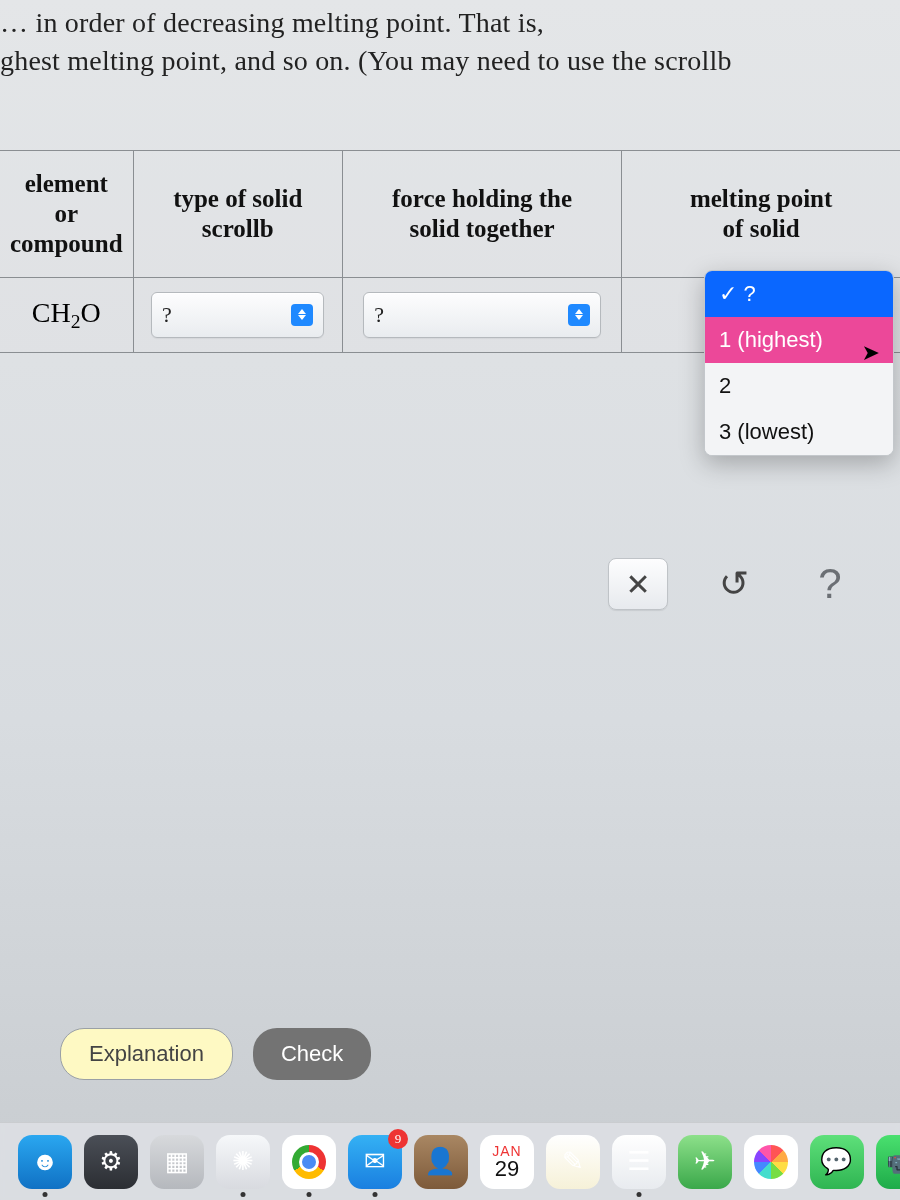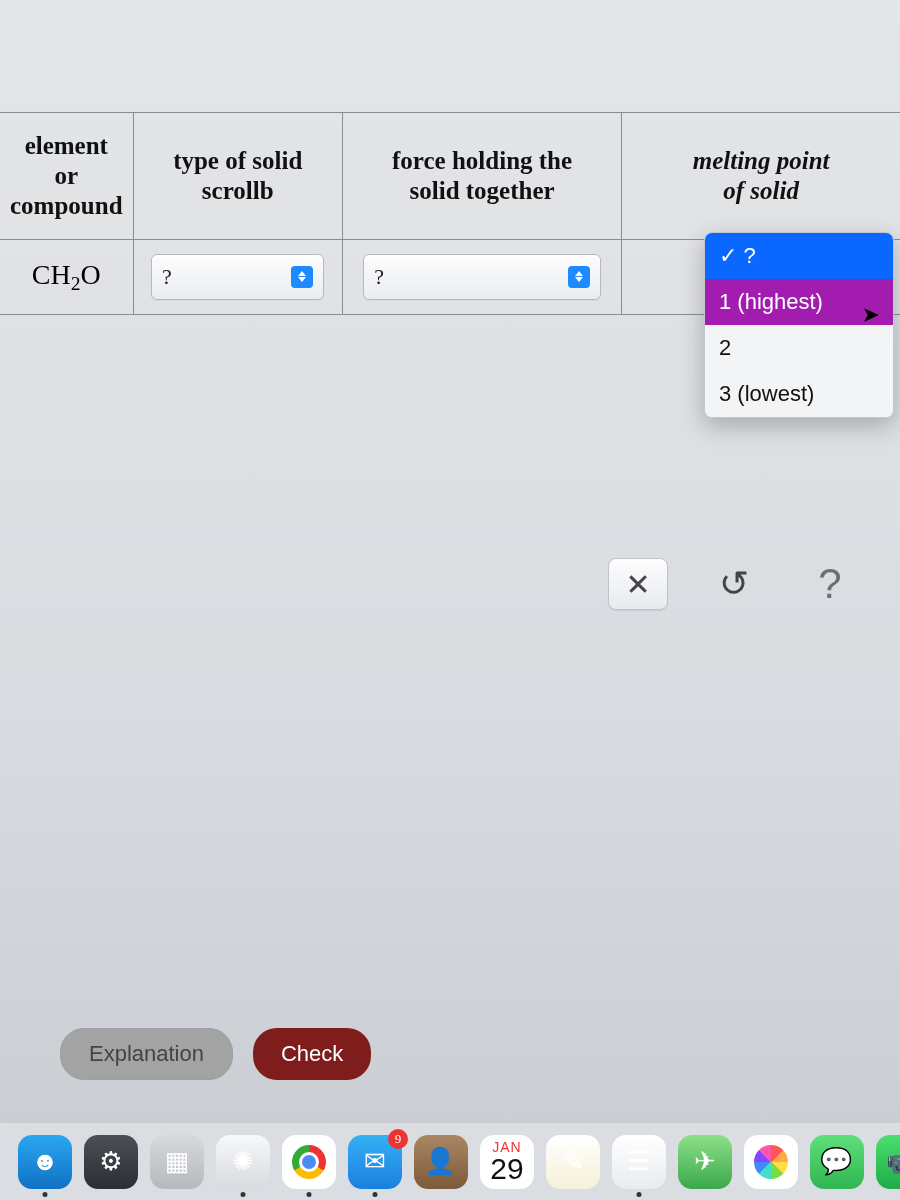--- a/index.html
+++ b/index.html
@@ -35,21 +35,21 @@
   th {
     font-size: 25px;
     font-weight: 700;
     color: #111;
     line-height: 1.2;
     padding: 18px 10px;
   }
   th.col0 { width: 130px; border-left: none; margin-left: 48px; }
   th.col1 { width: 210px; }
   th.col2 { width: 280px; }
-  th.col3 { width: 280px; border-right: none; font-style: italic; }
+  th.col3 { width: 280px; border-right: none; }
   td.col0 { font-size: 28px; border-left: none; margin-left: 33px; }
   td.col3 { border-right: none; position: relative; }
   sub { font-size: 0.7em; vertical-align: -0.3em; }
   .select {
     display: inline-flex;
     align-items: center;
     justify-content: space-between;
     border: 1px solid #b5b9bd;
     border-radius: 6px;
     background: linear-gradient(#fdfdfe,#e9ecef);
@@ -101,21 +101,21 @@
     color: #111;
     background: #f3f4f6;
     text-align: left;
     display: flex; align-items: center; gap: 8px;
   }
   .dropdown .opt.selected {
     background: #0a67ff;
     color: #fff;
   }
   .dropdown .opt.hl {
-    background: #a21caf;
+    background: #ec4899;
     color: #fff;
   }
   .cursor {
     position: absolute;
     top: 62px; right: 20px;
     font-size: 22px; color: #000;
     z-index: 30;
     pointer-events: none;
   }
 
@@ -150,25 +150,25 @@
     font-family: -apple-system, Helvetica, Arial, sans-serif;
   }
   .btn {
     border-radius: 24px;
     padding: 12px 28px;
     font-size: 22px;
     display: flex; align-items: center; justify-content: center;
   }
   .btn.outline {
     border: 1px solid #9aa0a6;
-    background: #a3a3a3;
+    background: #fef9c3;
     color: #444;
   }
   .btn.primary {
-    background: #7f1d1d;
+    background: #737373;
     color: #fff;
     border: none;
     text-align: center;
   }
 
   
   .dock {
     position: absolute;
     bottom: 0; left: 0; right: 0;
     height: 78px;
@@ -196,21 +196,21 @@
   .finder { background: linear-gradient(#2aa7f0,#1071c4); }
   .sys    { background: linear-gradient(#4b4f57,#2b2e33); }
   .launch { background: linear-gradient(#d7d9dc,#b5b8bd); color:#555; font-size:20px; }
   .safari { background: linear-gradient(#f6f8fa,#d8dadf); color:#e33; }
   .chrome { background: #fff; }
   .mail   { background: linear-gradient(#34b1f4,#1a7fe0); position:relative; }
   .mail .badge { position:absolute; top:-6px; right:-6px; background:#e33; color:#fff; font-size:13px; width:20px; height:20px; border-radius:50%; display:flex; align-items:center; justify-content:center; }
   .contacts { background: linear-gradient(#a98763,#7d5a3a); }
   .cal    { background:#fff; color:#111; flex-direction:column; font-family:-apple-system,Helvetica,Arial,sans-serif; }
   .cal .mon { font-size:14px; color:#e33; line-height:1; letter-spacing:1px; }
-  .cal .day { font-size:30px; color:#111; line-height:1; }
+  .cal .day { font-size:22px; color:#111; line-height:1; }
   .notes  { background: linear-gradient(#fff,#f6f1d8); color:#c8a33a; }
   .remind { background: linear-gradient(#fff,#e8ebef); }
   .maps   { background: linear-gradient(#8de08a,#3aa84a); }
   .photos { background: #fff; }
   .msgs   { background: linear-gradient(#5ee07a,#2fb552); }
   .ft     { background: linear-gradient(#4ae06f,#1eab49); }
   
   .chrome::before {
     content:""; width:34px; height:34px; border-radius:50%;
     background: conic-gradient(#e33 0 120deg,#fb0 120deg 240deg,#3a3 240deg 360deg);
@@ -221,21 +221,22 @@
   }
   .photos::before {
     content:""; width:34px; height:34px; border-radius:50%;
     background: conic-gradient(#f55 0 45deg,#fa4 45deg 90deg,#fd4 90deg 135deg,#7d4 135deg 180deg,#4dc 180deg 225deg,#48f 225deg 270deg,#84f 270deg 315deg,#f5a 315deg 360deg);
   }
 </style>
 </head>
 <body>
 
 <div class="instruction">
-  <br>
+  <span>… in order of decreasing melting point. That is,</span><br>
+  <span>ghest melting point, and so on. (You may need to use the scrollb</span>
 </div>
 
 <div class="table-wrap">
 <table>
   <thead>
     <tr>
       <th class="col0">
         <span>element</span><br>
         <span>or</span><br>
         <span>compound</span>

